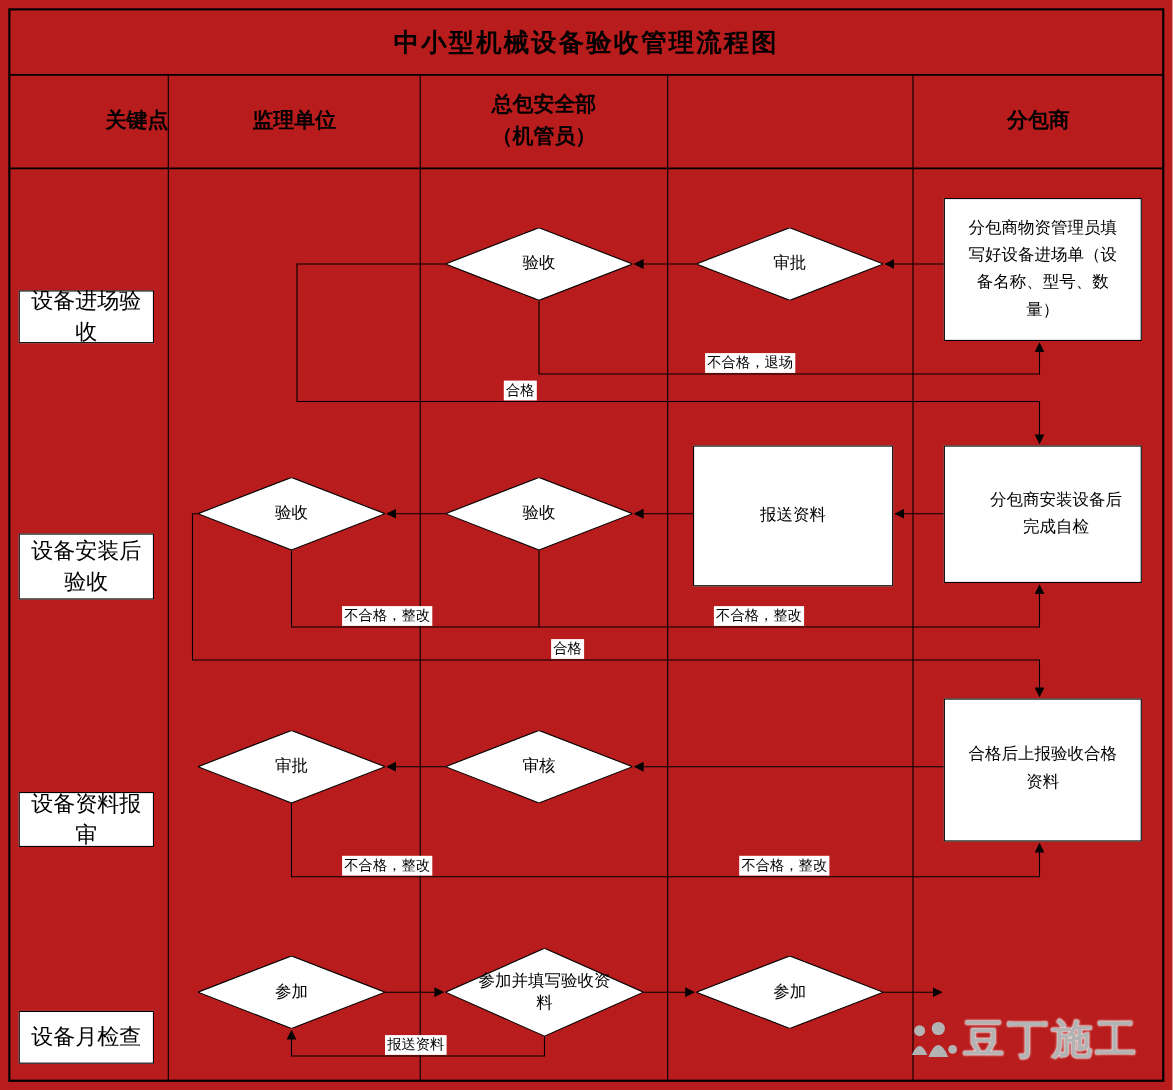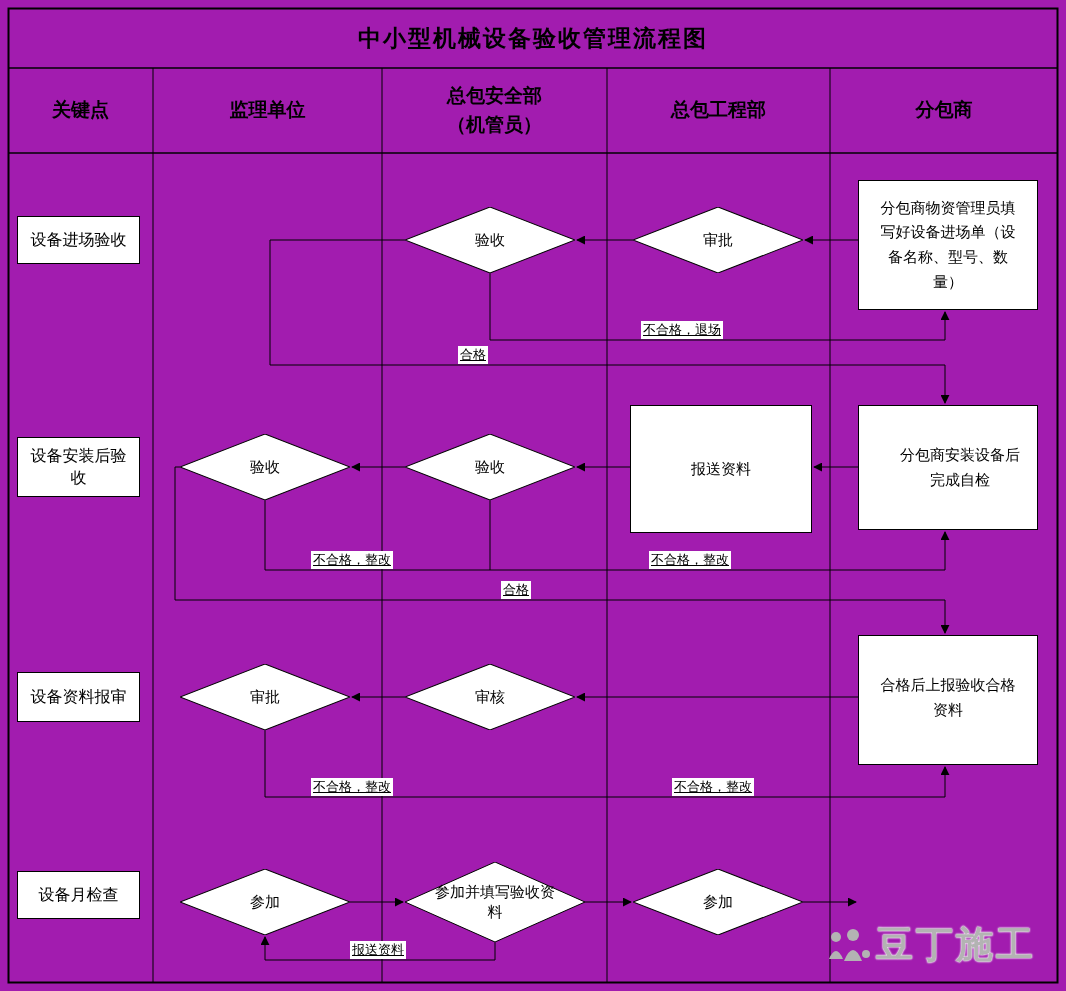--- a/index.html
+++ b/index.html
@@ -1,41 +1,41 @@
 <!DOCTYPE html>
 <html><head>
 <meta charset="utf-8">
 <style>
   html,body{margin:0;padding:0;background:#fff;}
   body{font-family:"Liberation Serif","DejaVu Serif",serif;color:#000;}
-  .canvas{position:relative;width:1066px;height:991px;background:#a21caf;overflow:hidden;}
+  .canvas{position:relative;width:1066px;height:991px;background:#b91c1c;overflow:hidden;}
   .layer{position:absolute;left:0;top:0;width:1066px;height:991px;}
   .title-row{position:absolute;left:8px;top:8px;width:1050px;height:60px;
     display:flex;align-items:center;justify-content:center;
     font-size:23px;font-weight:700;letter-spacing:2px;}
   .hcell{position:absolute;top:68px;height:85px;display:flex;align-items:center;justify-content:center;
     font-size:19px;font-weight:700;text-align:center;white-space:pre-line;line-height:1.5;}
   .kp{position:absolute;border:1px solid #000;background:#fff;display:flex;align-items:center;justify-content:center;
-    text-align:center;font-size:16px;line-height:1.4;padding:0 10px;box-sizing:border-box;}
+    text-align:center;font-size:20px;line-height:1.4;padding:0 10px;box-sizing:border-box;margin-top:48px;}
   .node-rect{position:absolute;border:1px solid #000;background:#fff;display:flex;align-items:center;justify-content:center;
     text-align:center;font-size:15px;line-height:1.65;padding:6px 16px;box-sizing:border-box;}
   .diamond{position:absolute;}
   .diamond svg{position:absolute;left:0;top:0;width:100%;height:100%;}
   .diamond .lbl{position:absolute;left:0;top:0;right:0;bottom:0;display:flex;align-items:center;justify-content:center;
     font-size:15px;text-align:center;line-height:1.35;padding:0 18px;}
   .edge-label{position:absolute;transform:translate(-50%,-100%);font-size:13px;white-space:nowrap;
     background:#fff;padding:0 2px;}
   .watermark{position:absolute;left:826px;top:920px;display:flex;align-items:center;gap:4px;
     color:#b3b3b3;z-index:30;}
   .watermark .wm-text{font-size:37px;font-weight:700;letter-spacing:3px;
     text-shadow:0 0 2px #fff,0 0 2px #fff;}
   .grid-svg,.wire-svg{position:absolute;left:0;top:0;}
   .z-wires{z-index:5;}
   .z-nodes{z-index:10;}
-  .z-labels{z-index:20;text-decoration:underline;}
+  .z-labels{z-index:20;}
 </style>
 </head>
 <body>
 
 <div class="canvas">
 
   <svg class="layer grid-svg z-wires" width="1066" height="991" viewBox="0 0 1066 991">
     <defs>
       <marker id="arr" viewBox="0 0 10 10" refX="9" refY="5" markerWidth="9" markerHeight="9" orient="auto">
         <path d="M0,0 L10,5 L0,10 z" fill="#000"></path>
@@ -72,25 +72,24 @@
 
       <path d="M350,902 H403" marker-end="url(#arr)"></path>
       <path d="M585,902 H631" marker-end="url(#arr)"></path>
       <path d="M803,902 H856" marker-end="url(#arr)"></path>
       <path d="M495,942 V960 H265 V937" marker-end="url(#arr)"></path>
     </g>
   </svg>
 
   <div class="title-row">中小型机械设备验收管理流程图</div>
 
-  <div class="hcell" style="left:8px;width:145px;">关键点</div>
+  <div class="hcell" style="left:8px;width:145px;padding-left:44px;">关键点</div>
   <div class="hcell" style="left:153px;width:229px;">监理单位</div>
   <div class="hcell" style="left:382px;width:225px;">总包安全部
 （机管员）</div>
-  <div class="hcell" style="left:607px;width:223px;">总包工程部</div>
   <div class="hcell" style="left:830px;width:228px;">分包商</div>
 
   <div class="kp z-nodes" style="left:17px;top:216px;width:123px;height:48px;">设备进场验收</div>
   <div class="kp z-nodes" style="left:17px;top:437px;width:123px;height:60px;">设备安装后验收</div>
   <div class="kp z-nodes" style="left:17px;top:672px;width:123px;height:50px;">设备资料报审</div>
   <div class="kp z-nodes" style="left:17px;top:871px;width:123px;height:48px;">设备月检查</div>
 
   <div class="node-rect z-nodes" style="left:858px;top:180px;width:180px;height:130px;">分包商物资管理员填写好设备进场单（设备名称、型号、数量）</div>
   <div class="diamond z-nodes" style="left:633px;top:207px;width:170px;height:66px;">
     <svg viewBox="0 0 100 100" preserveAspectRatio="none">

